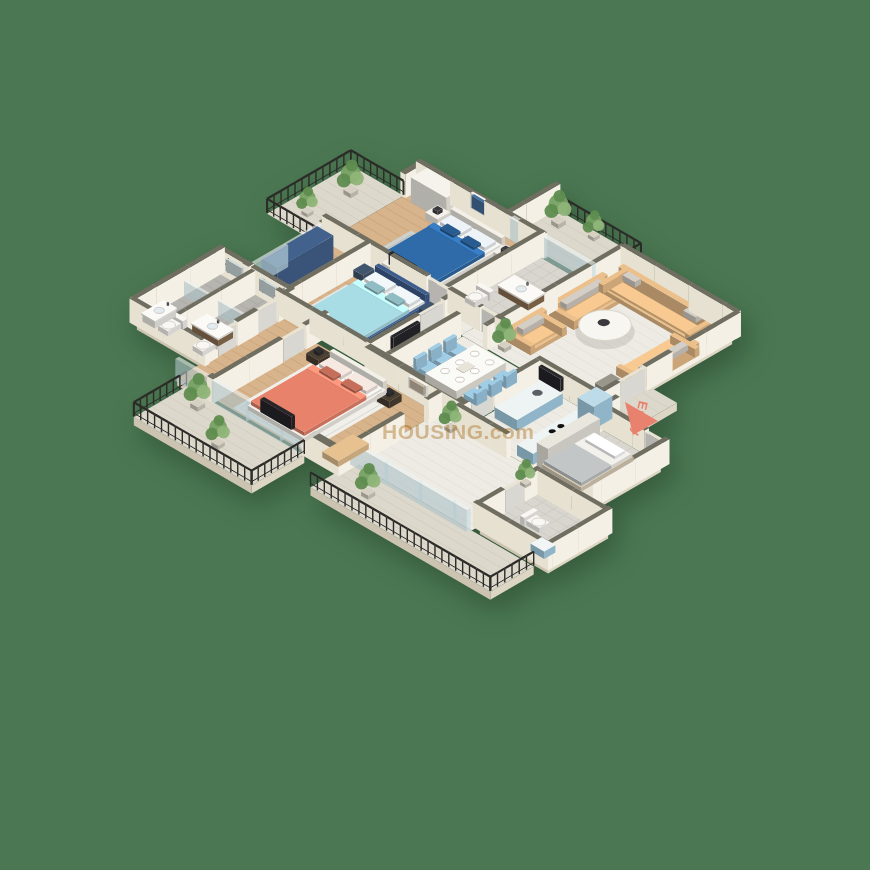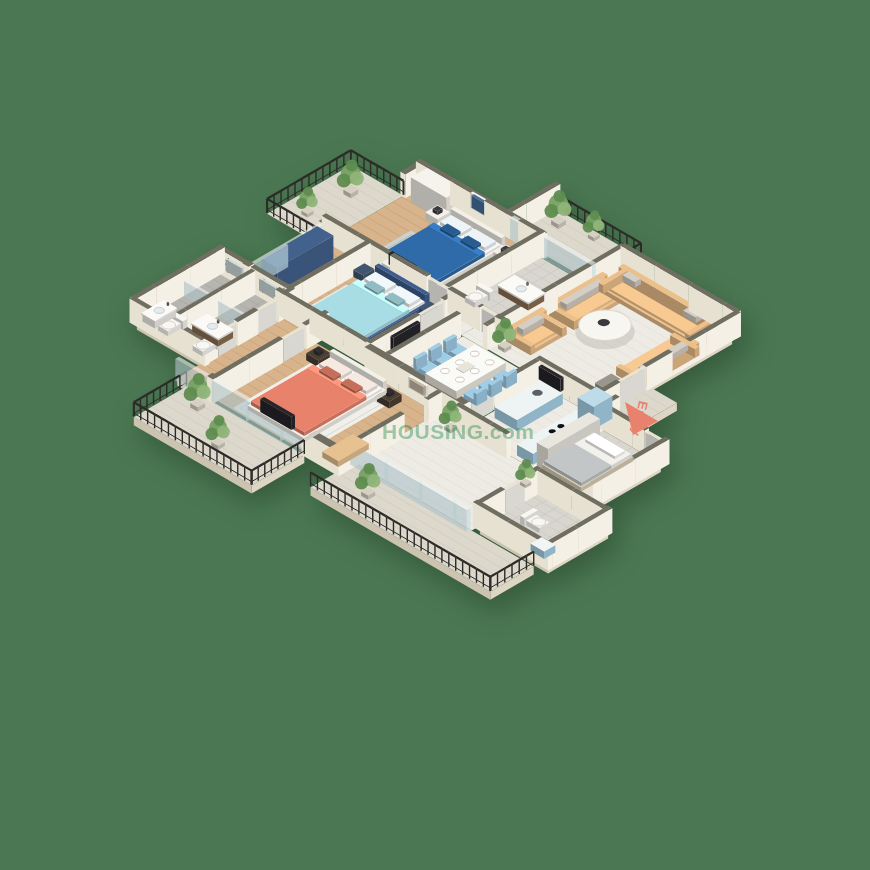--- a/index.html
+++ b/index.html
@@ -2090,15 +2090,15 @@
         <g>
           <line x1="490.3" y1="590.8" x2="490.3" y2="576.8" stroke="#2c2b28" stroke-width="2"></line>
         </g>
       </g>
   </svg>
 
   <svg class="entry-arrow-svg" width="870" height="870" viewBox="0 0 870 870">
     <polygon points="625,402 658,421 633,435" fill="#e8826e"></polygon>
   </svg>
 
-  <div class="watermark" style="color: #15803d; opacity: 0.38;">HOUSING.com</div>
+  <div class="watermark" style="color: #a16207; opacity: 0.38;">HOUSING.com</div>
   <div class="entry-label" style="color: rgb(232, 130, 110);">Entry</div>
 </div>
 
 </body></html>

